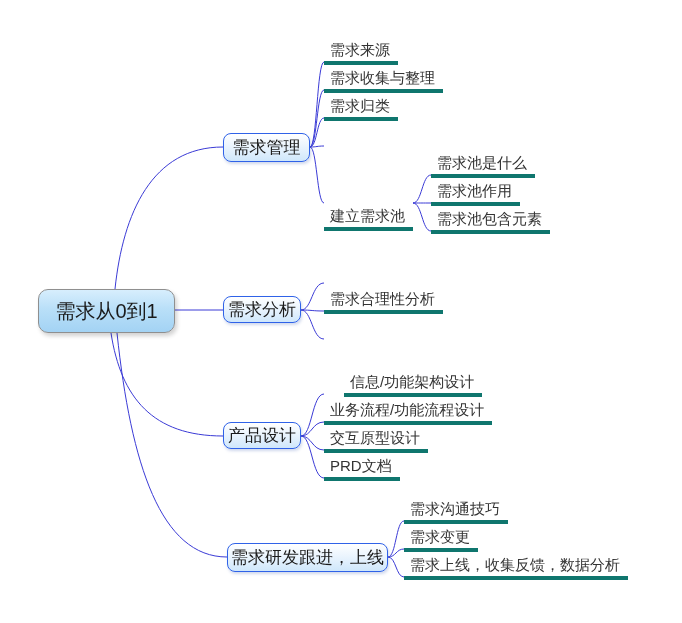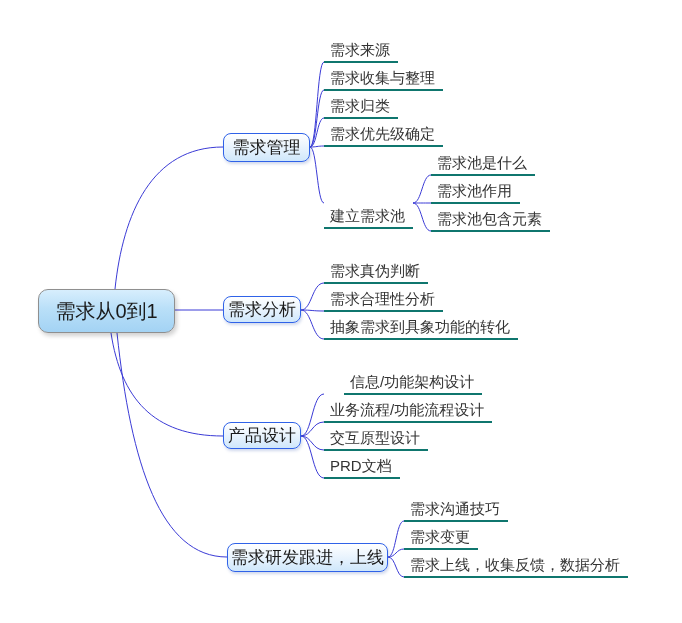--- a/index.html
+++ b/index.html
@@ -20,21 +20,21 @@
     box-shadow:2px 3px 4px rgba(0,0,0,0.18);
   }
   .branch-box{
     border:1px solid #2f62e8;border-radius:8px;
     background:linear-gradient(180deg,#ffffff 0%,#e6f2fd 55%,#cfe7fb 100%);
     font-size:17px;color:#1a1a1a;
     box-shadow:1px 2px 3px rgba(90,120,190,0.28);
   }
   .leaf{
     position:absolute;font-size:15px;line-height:19px;color:#333333;
-    padding:0 8px 2px 6px;border-bottom:2px solid #0f766e;white-space:nowrap;
+    padding:0 8px 2px 6px;border-bottom:4px solid #0f766e;white-space:nowrap;
     cursor:default;
   }
 </style>
 </head>
 <body>
 
 <div class="canvas">
 
   <svg class="edges" viewBox="0 0 682 623">
 
@@ -70,30 +70,27 @@
   <div class="node root-box" style="left:38px;top:289px;width:137px;height:44px;">需求从0到1</div>
 
   <div class="node branch-box" style="left:223px;top:133px;width:87px;height:29px;">需求管理</div>
   <div class="node branch-box" style="left:223px;top:296px;width:78px;height:27px;">需求分析</div>
   <div class="node branch-box" style="left:223px;top:422px;width:78px;height:27px;">产品设计</div>
   <div class="node branch-box" style="left:227px;top:543px;width:161px;height:29px;">需求研发跟进，上线</div>
 
   <div class="leaf" style="left:324px;top:40px;">需求来源</div>
   <div class="leaf" style="left:324px;top:68px;">需求收集与整理</div>
   <div class="leaf" style="left:324px;top:96px;">需求归类</div>
-  <div class="leaf" style="left:324px;top:124px;">需求优先级确定</div>
   <div class="leaf" style="left:324px;top:181px;margin-top:25px;">建立需求池</div>
 
   <div class="leaf" style="left:431px;top:153px;">需求池是什么</div>
   <div class="leaf" style="left:431px;top:209px;">需求池包含元素</div>
   <div class="leaf" style="left:431px;top:181px;">需求池作用</div>
 
-  <div class="leaf" style="left:324px;top:261px;">需求真伪判断</div>
   <div class="leaf" style="left:324px;top:289px;">需求合理性分析</div>
-  <div class="leaf" style="left:324px;top:317px;">抽象需求到具象功能的转化</div>
 
   <div class="leaf" style="left:324px;top:372px;margin-left:20px;">信息/功能架构设计</div>
   <div class="leaf" style="left:324px;top:400px;">业务流程/功能流程设计</div>
   <div class="leaf" style="left:324px;top:428px;">交互原型设计</div>
   <div class="leaf" style="left:324px;top:456px;">PRD文档</div>
 
   <div class="leaf" style="left:404px;top:499px;">需求沟通技巧</div>
   <div class="leaf" style="left:404px;top:527px;">需求变更</div>
   <div class="leaf" style="left:404px;top:555px;">需求上线，收集反馈，数据分析</div>
 

